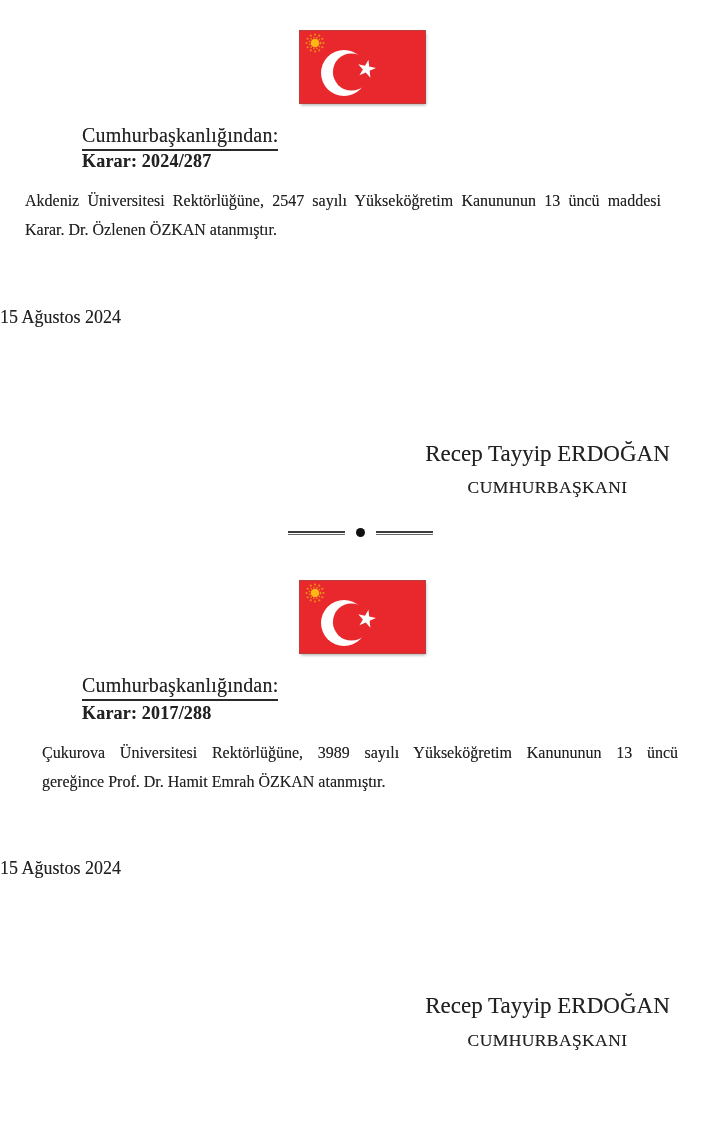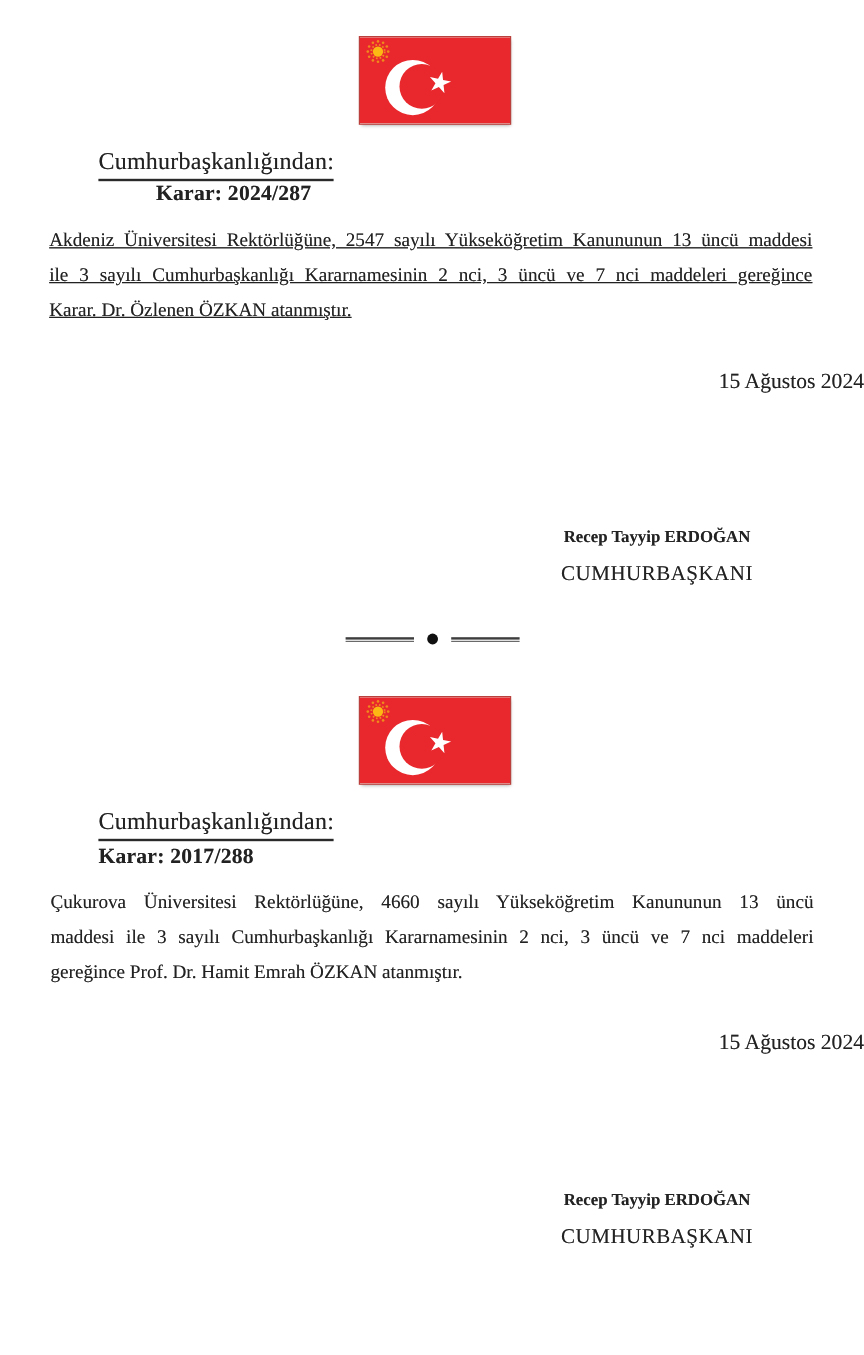--- a/index.html
+++ b/index.html
@@ -46,30 +46,30 @@
   .body-par > div{
     text-align:justify;
     text-align-last:justify;
     white-space:normal;
   }
   .body-par > div:last-child{
     text-align-last:left;
   }
   .date-line{
     left:0;right:0;
-    text-align:right;
+    text-align:left;
     font-size:18px;
   }
   .sig{
     left:420px;width:255px;
     text-align:center;
   }
   .sig .name{
-    font-size:14px;
-    font-weight:bold;
+    font-size:23px;
+    font-weight:normal;
     white-space:nowrap;
   }
   .sig .title{
     font-size:17.5px;
     letter-spacing:0.4px;
     white-space:nowrap;
     font-family:Liberation Serif, serif;
   }
   .separator{
     left:0;right:0;
@@ -127,25 +127,24 @@
   <div class="abs flag" style="left:300px;top:31px;">
     <svg viewBox="0 0 125 72">
         <use href="#tr-pres-flag"></use>
       </svg>
   </div>
 
   <div class="abs" style="left:82px;top:124px;">
     <span class="heading">Cumhurbaşkanlığından:</span>
   </div>
 
-  <div class="abs karar" style="left:82px;top:151px;margin-left:48px;">Karar: 2024/287</div>
+  <div class="abs karar" style="left:82px;top:151px;">Karar: 2024/287</div>
 
-  <div class="abs body-par" style="left:41px;top:186px;text-decoration:underline;">
+  <div class="abs body-par" style="left:25px;top:186px;">
       <div>Akdeniz Üniversitesi Rektörlüğüne, 2547 sayılı Yükseköğretim Kanununun 13 üncü maddesi</div>
-      <div>ile 3 sayılı Cumhurbaşkanlığı Kararnamesinin 2 nci, 3 üncü ve 7 nci maddeleri gereğince</div>
       <div>Karar. Dr. Özlenen ÖZKAN atanmıştır.</div>
     </div>
 
   <div class="abs date-line" style="top:307px;">15 Ağustos 2024</div>
 
   <div class="abs sig" style="top:441px;">
     <div class="name">Recep Tayyip ERDOĞAN</div>
     <div class="title" style="margin-top:10px;">CUMHURBAŞKANI</div>
   </div>
 
@@ -161,22 +160,21 @@
       </svg>
   </div>
 
   <div class="abs" style="left:82px;top:674px;">
     <span class="heading">Cumhurbaşkanlığından:</span>
   </div>
 
   <div class="abs karar" style="left:82px;top:703px;">Karar: 2017/288</div>
 
   <div class="abs body-par" style="left:42px;top:738px;">
-      <div>Çukurova Üniversitesi Rektörlüğüne, 4660 sayılı Yükseköğretim Kanununun 13 üncü</div>
-      <div>maddesi ile 3 sayılı Cumhurbaşkanlığı Kararnamesinin 2 nci, 3 üncü ve 7 nci maddeleri</div>
+      <div>Çukurova Üniversitesi Rektörlüğüne, 3989 sayılı Yükseköğretim Kanununun 13 üncü</div>
       <div>gereğince Prof. Dr. Hamit Emrah ÖZKAN atanmıştır.</div>
     </div>
 
   <div class="abs date-line" style="top:858px;">15 Ağustos 2024</div>
 
   <div class="abs sig" style="top:993px;">
     <div class="name">Recep Tayyip ERDOĞAN</div>
     <div class="title" style="margin-top:11px;">CUMHURBAŞKANI</div>
   </div>
 

